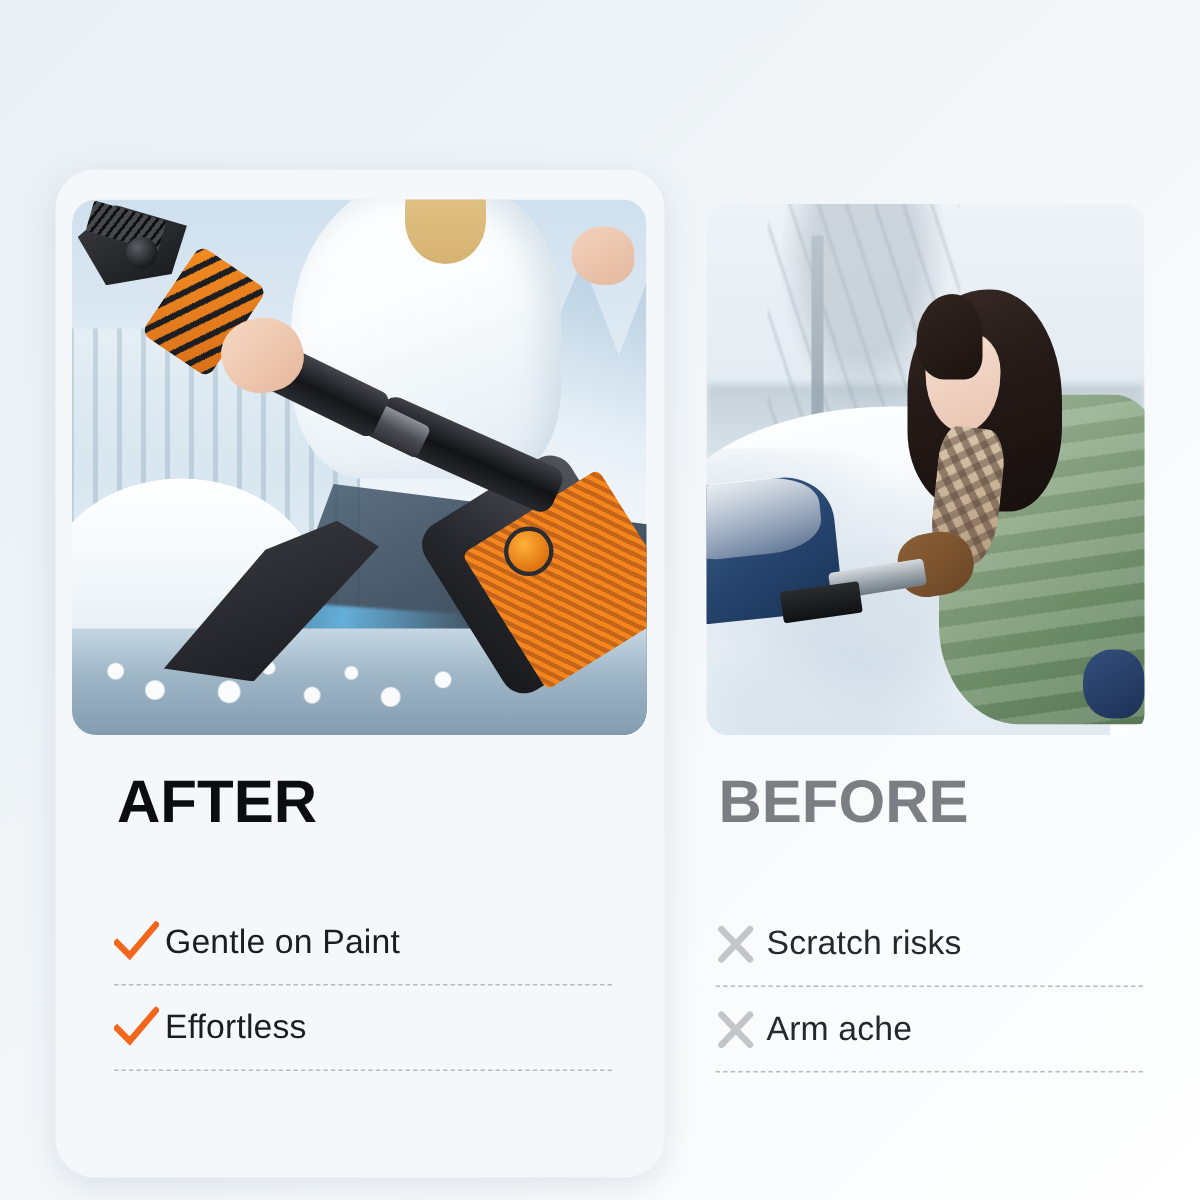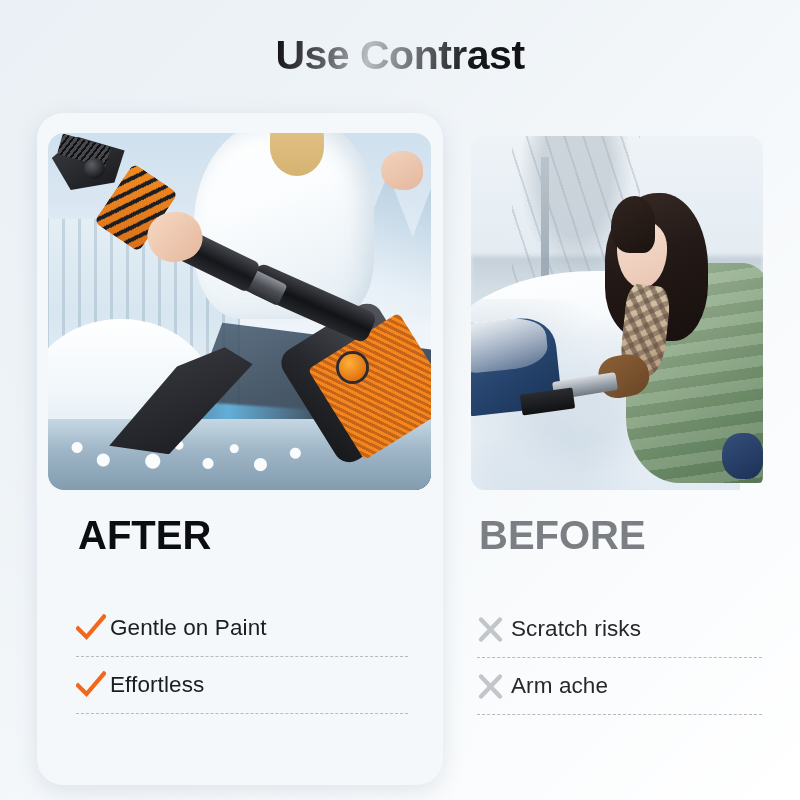--- a/index.html
+++ b/index.html
@@ -354,21 +354,20 @@
     border-top:1.4px dashed #b6bbc1;
   }
   #after-list  .divider { width:332px; }
   #before-list .divider { width:285px; }
 </style>
 </head>
 <body>
 
 <div id="page">
 
-  <div id="title">Use Contrast</div>
 
   <div id="after-card"></div>
 
   <div class="photo" id="after-photo">
     <div class="photo-inner">
       <div class="lp-sky"></div>
       <div class="lp-mtn"></div>
       <div class="lp-forest"></div>
       <div class="lp-tree" style="left:4%;  width:10%; height:30%;"></div>
       <div class="lp-tree" style="left:15%; width:9%;  height:26%;"></div>

